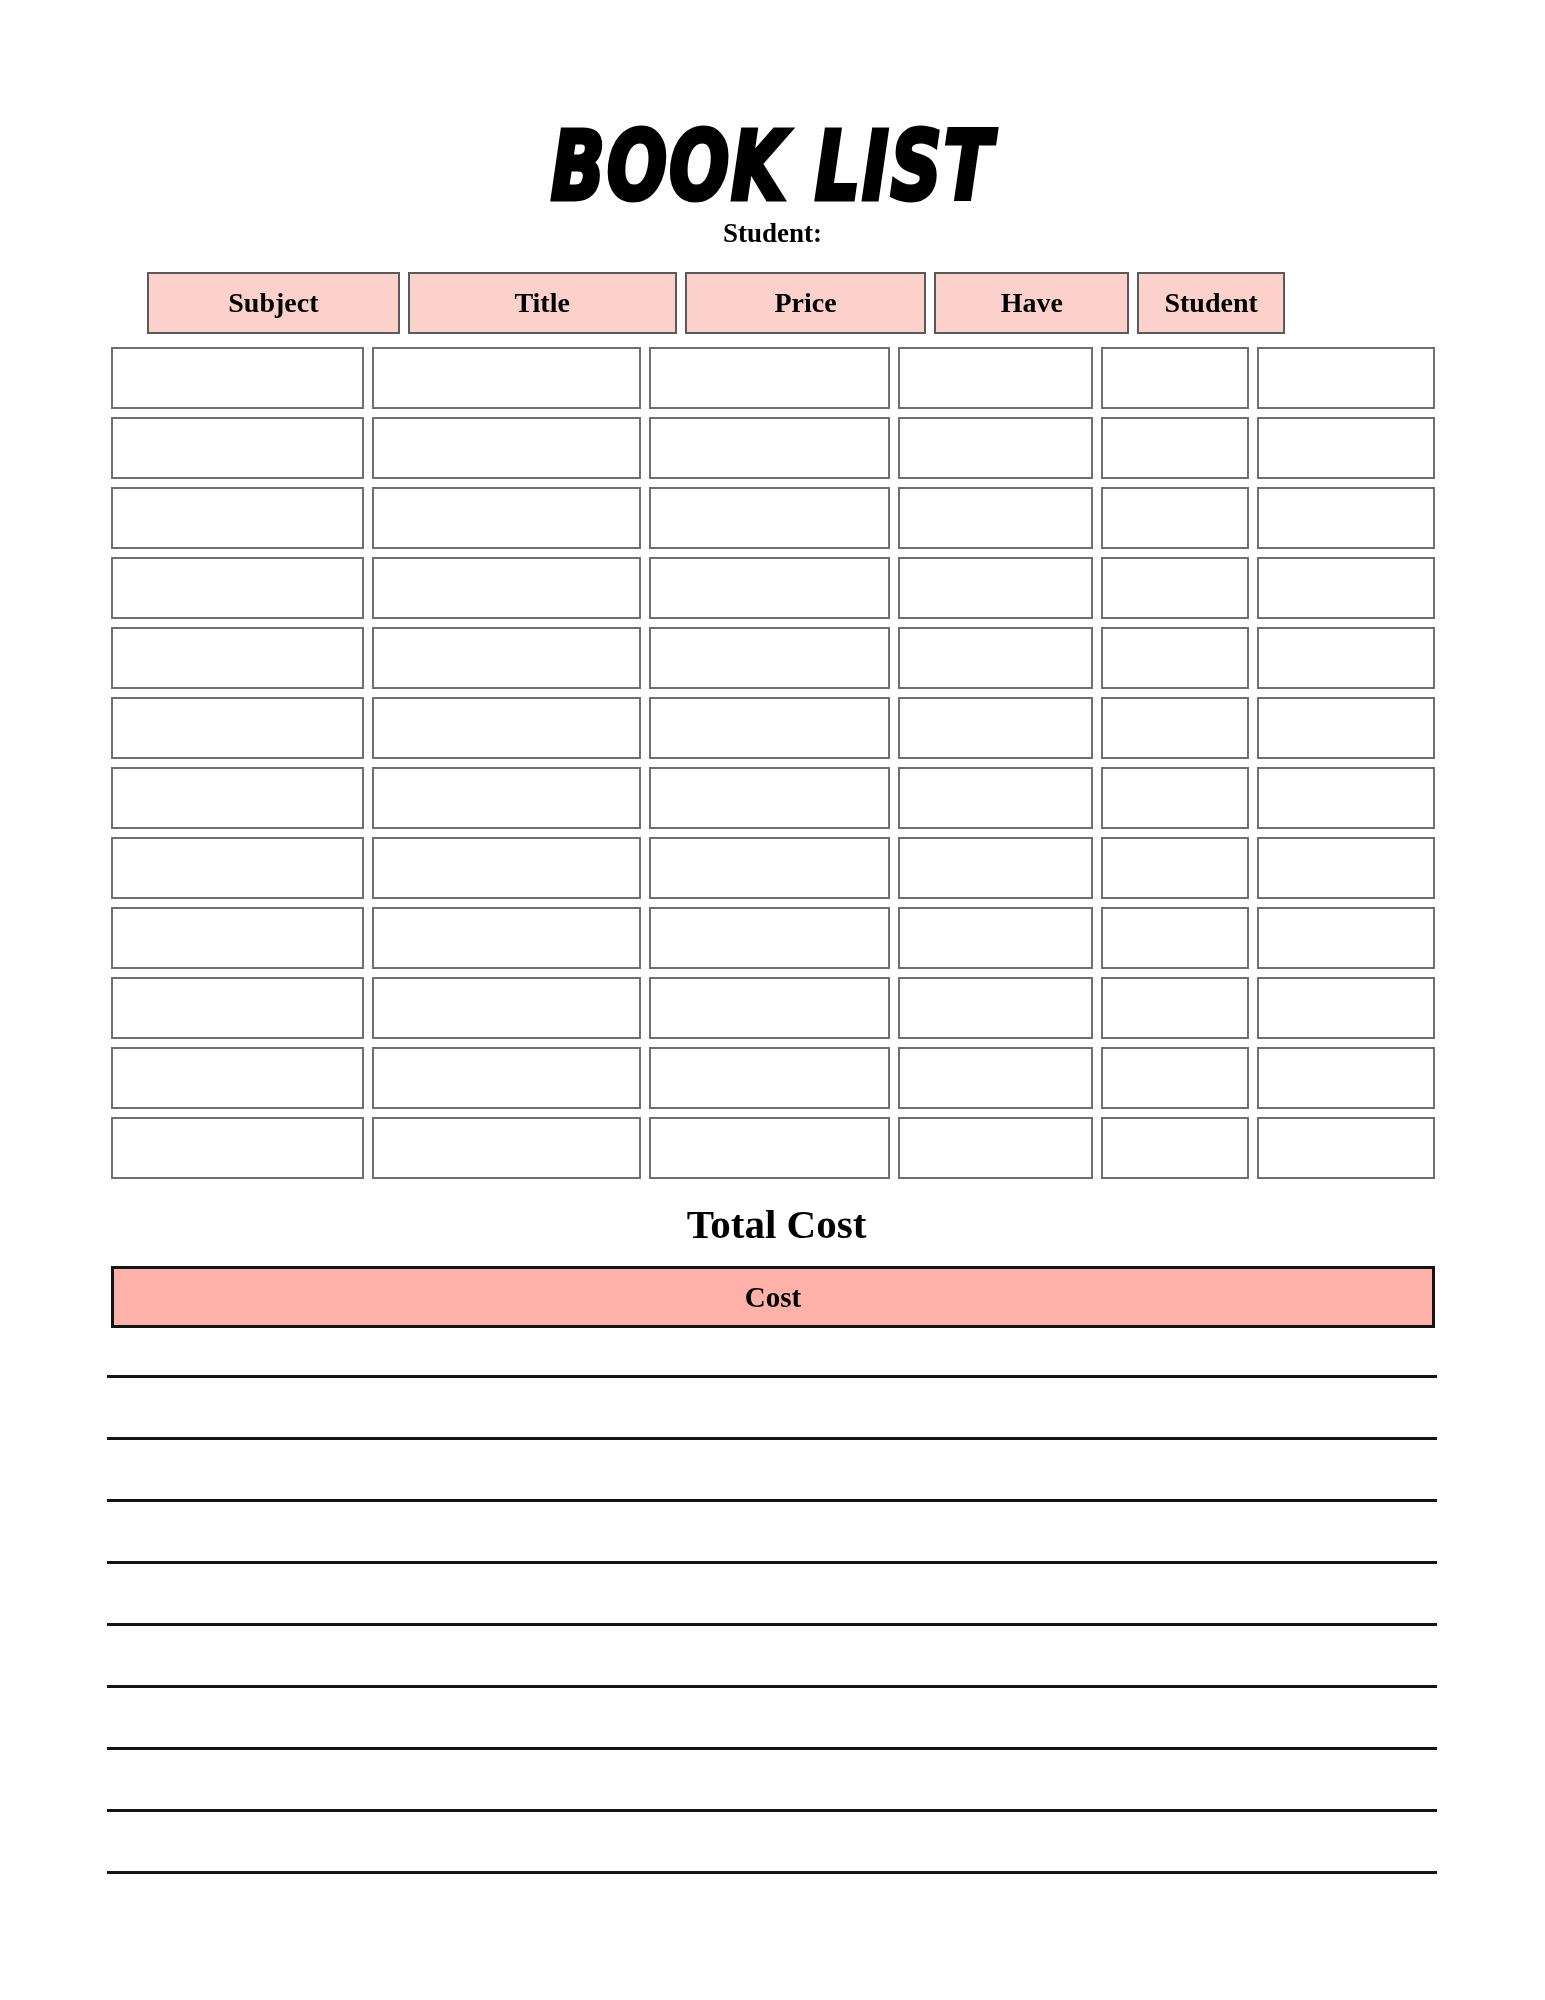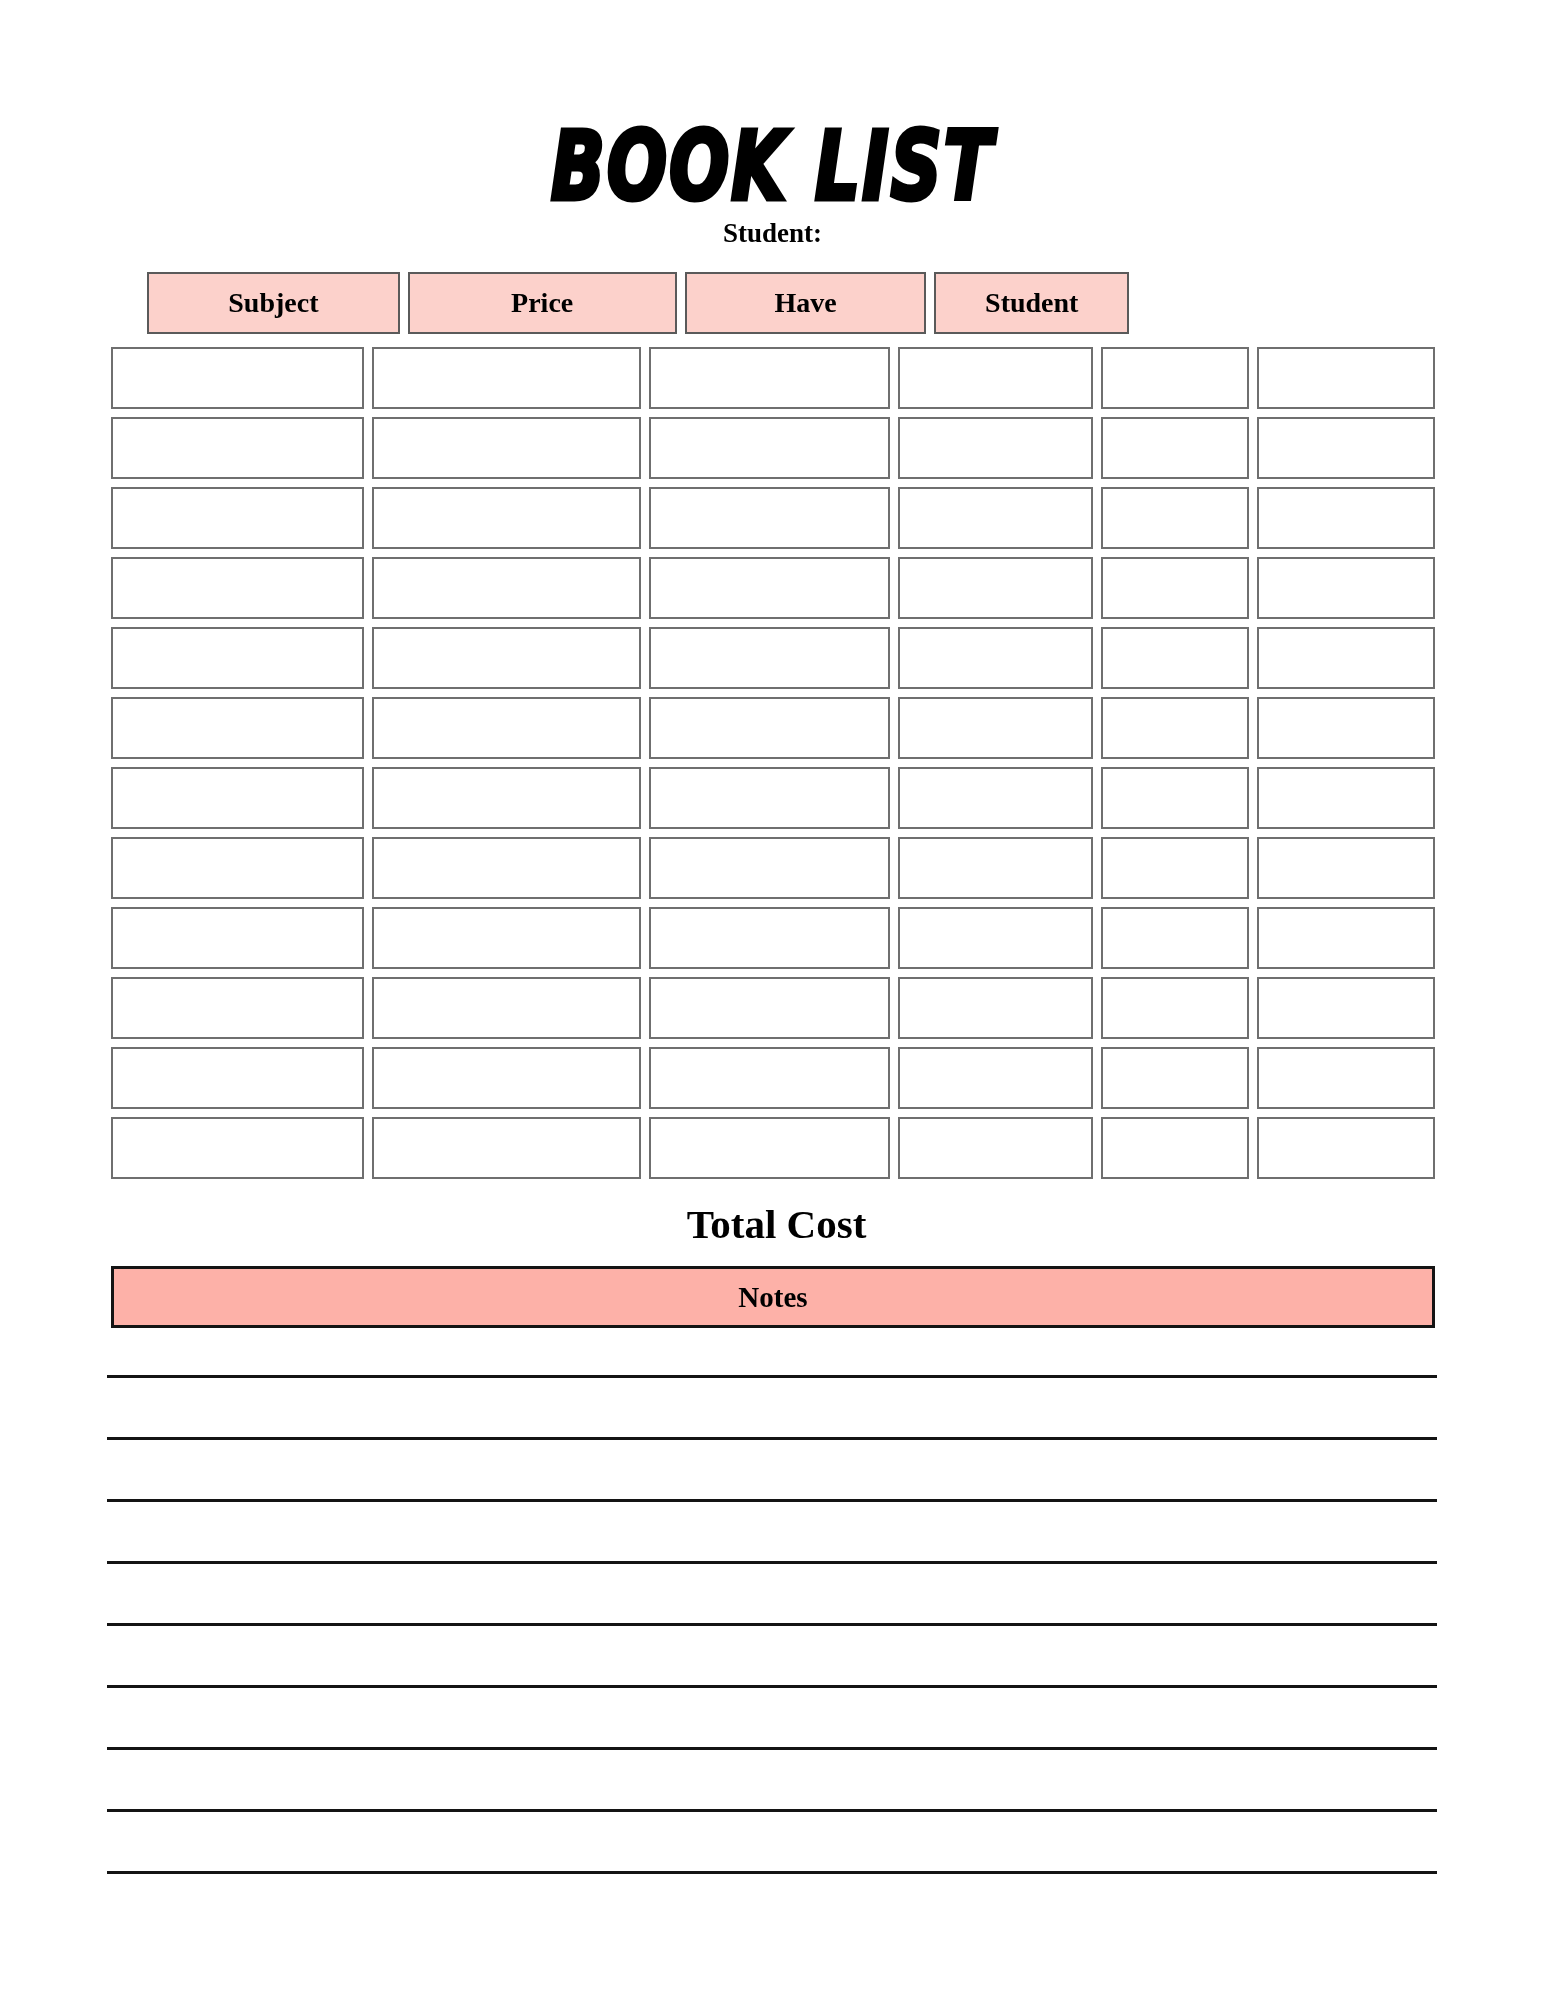--- a/index.html
+++ b/index.html
@@ -111,20 +111,21 @@
 <body>
 
 <div class="page">
 
   <h1 class="title">BOOK LIST</h1>
 
   <div class="student">Student:</div>
 
   <div class="thead">
     <div class="hcell">Subject</div>
+    <div class="hcell">Title</div>
     <div class="hcell">Price</div>
     <div class="hcell">Have</div>
     <div class="hcell">Student</div>
   </div>
 
   <div class="tbody">
       <div class="trow"><div class="cell"></div><div class="cell"></div><div class="cell"></div><div class="cell"></div><div class="cell"></div><div class="cell"></div></div>
       <div class="trow"><div class="cell"></div><div class="cell"></div><div class="cell"></div><div class="cell"></div><div class="cell"></div><div class="cell"></div></div>
       <div class="trow"><div class="cell"></div><div class="cell"></div><div class="cell"></div><div class="cell"></div><div class="cell"></div><div class="cell"></div></div>
       <div class="trow"><div class="cell"></div><div class="cell"></div><div class="cell"></div><div class="cell"></div><div class="cell"></div><div class="cell"></div></div>
@@ -133,21 +134,21 @@
       <div class="trow"><div class="cell"></div><div class="cell"></div><div class="cell"></div><div class="cell"></div><div class="cell"></div><div class="cell"></div></div>
       <div class="trow"><div class="cell"></div><div class="cell"></div><div class="cell"></div><div class="cell"></div><div class="cell"></div><div class="cell"></div></div>
       <div class="trow"><div class="cell"></div><div class="cell"></div><div class="cell"></div><div class="cell"></div><div class="cell"></div><div class="cell"></div></div>
       <div class="trow"><div class="cell"></div><div class="cell"></div><div class="cell"></div><div class="cell"></div><div class="cell"></div><div class="cell"></div></div>
       <div class="trow"><div class="cell"></div><div class="cell"></div><div class="cell"></div><div class="cell"></div><div class="cell"></div><div class="cell"></div></div>
       <div class="trow"><div class="cell"></div><div class="cell"></div><div class="cell"></div><div class="cell"></div><div class="cell"></div><div class="cell"></div></div>
     </div>
 
   <div class="total">Total Cost</div>
 
-  <div class="notesbar">Notes</div>
+  <div class="notesbar">Cost</div>
 
   <div class="lines">
       <div class="note-line"></div>
       <div class="note-line"></div>
       <div class="note-line"></div>
       <div class="note-line"></div>
       <div class="note-line"></div>
       <div class="note-line"></div>
       <div class="note-line"></div>
       <div class="note-line"></div>

